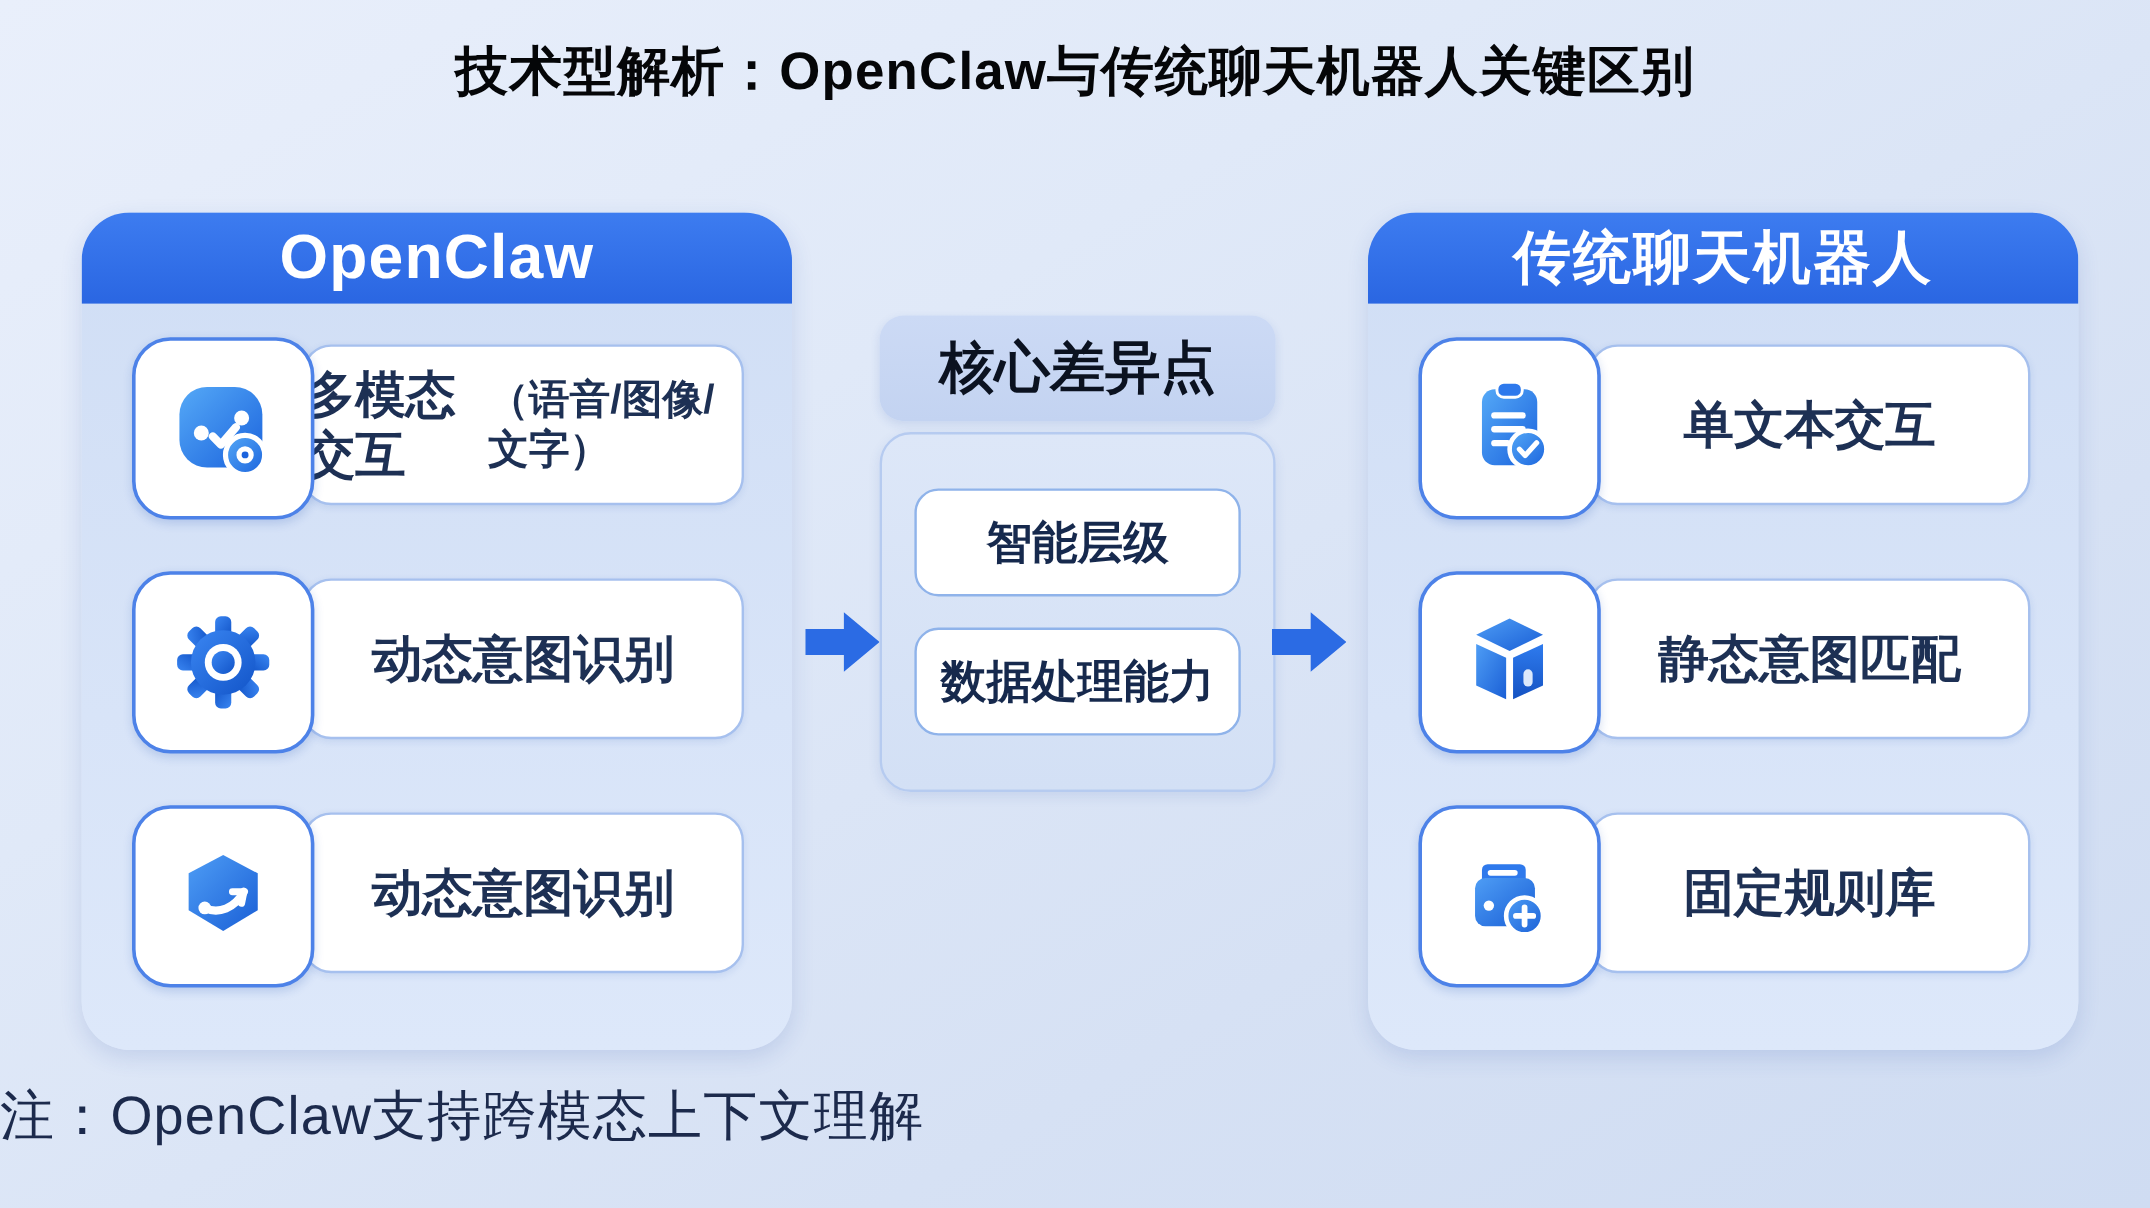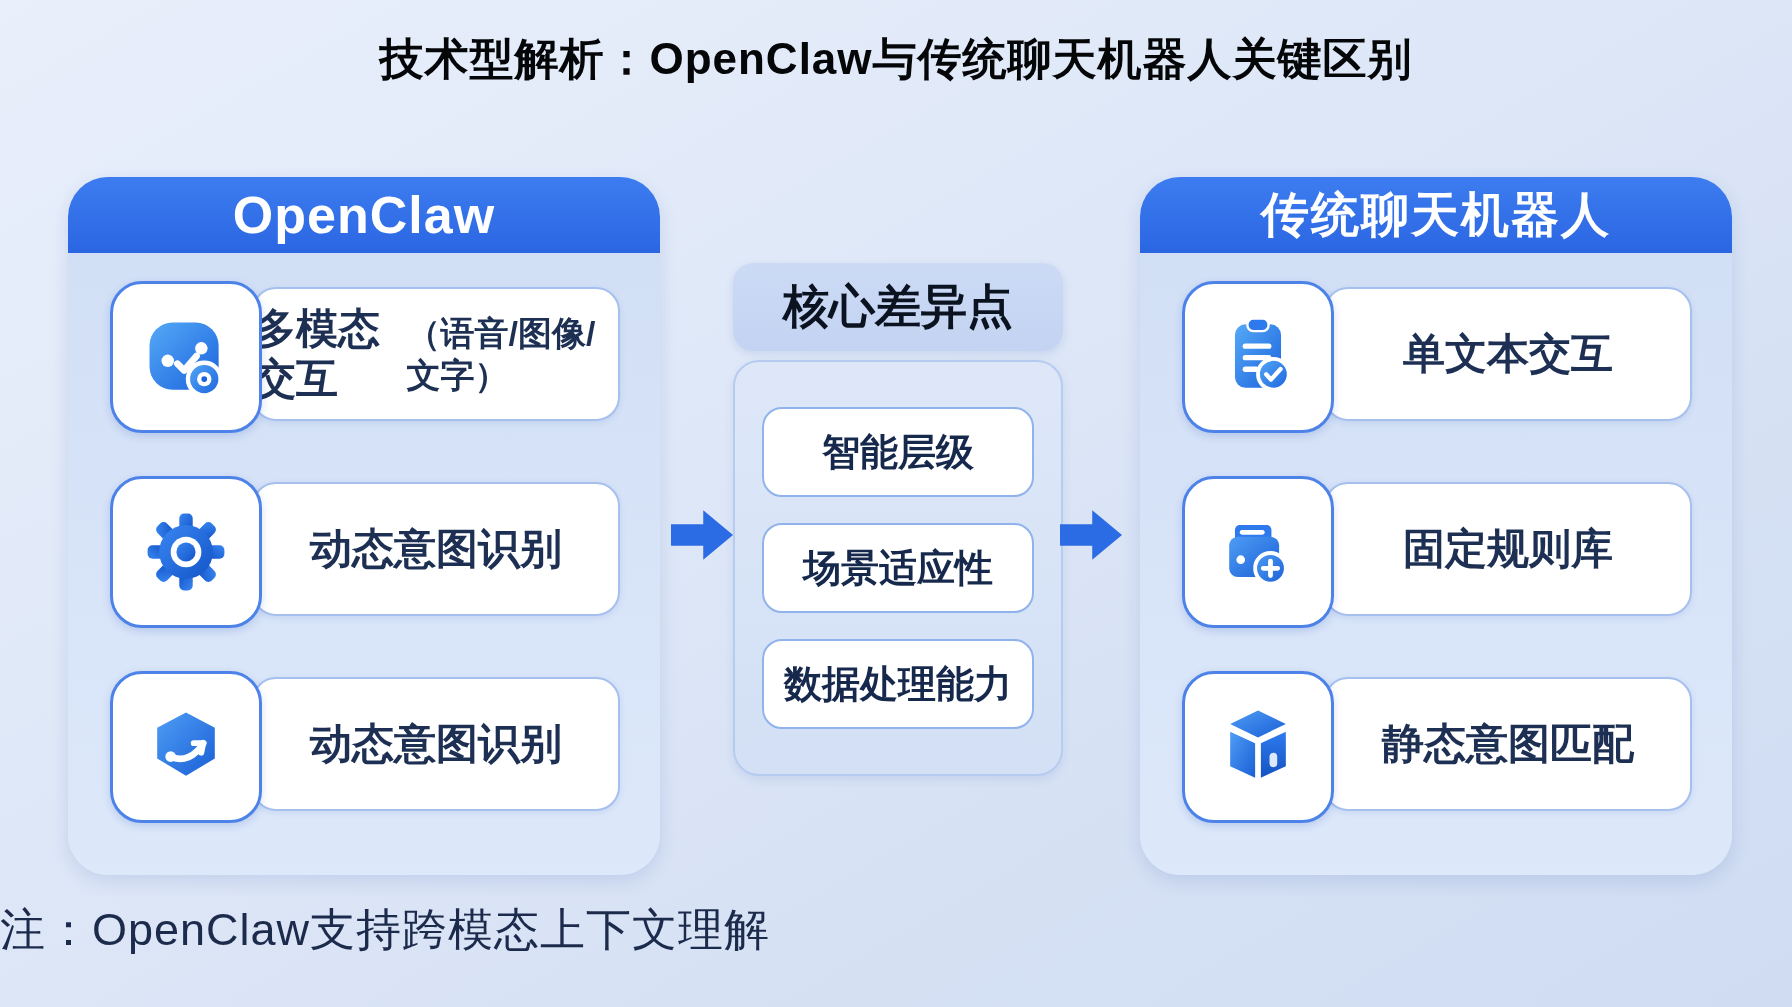--- a/index.html
+++ b/index.html
@@ -140,21 +140,20 @@
         </div>
       </div>
 
     </div>
   </div>
 
   <div class="center-col">
     <div class="center-header">核心差异点</div>
     <div class="center-body">
       <div class="center-card">智能层级</div>
-      <div class="center-card">场景适应性</div>
       <div class="center-card">数据处理能力</div>
     </div>
   </div>
 
   <div class="arrow a1"></div>
   <div class="arrow a2"></div>
 
   <div class="panel right">
     <div class="panel-header">传统聊天机器人</div>
     <div class="panel-body">
@@ -179,60 +178,60 @@
         </div>
         <div class="text-card">
           <div class="label">单文本交互</div>
         </div>
       </div>
 
       <div class="row">
         <div class="icon-card">
           <svg width="96" height="96" viewBox="0 0 100 100">
             <defs>
+              <linearGradient id="g6" x1="0" y1="0" x2="1" y2="1">
+                <stop offset="0" stop-color="#4e9df5"></stop>
+                  <stop offset="1" stop-color="#1a5fd6"></stop>
+                </linearGradient>
+              <linearGradient id="g7" x1="0" y1="0" x2="0" y2="1">
+                <stop offset="0" stop-color="#2f7bee"></stop>
+                  <stop offset="1" stop-color="#1452c2"></stop>
+                </linearGradient>
+            </defs>
+            <path d="M50 12 L79 26 L50 40 L21 26 Z" fill="url(#g6)"></path>
+            <path d="M21 34 L47 46 L47 82 L21 70 Z" fill="url(#g6)"></path>
+            <path d="M79 34 L53 46 L53 82 L79 70 Z" fill="url(#g7)"></path>
+            <rect x="62" y="56" width="8" height="15" rx="4" fill="#dce9fb"></rect>
+          </svg>
+        </div>
+        <div class="text-card">
+          <div class="label">静态意图匹配</div>
+        </div>
+      </div>
+
+      <div class="row">
+        <div class="icon-card">
+          <svg width="96" height="96" viewBox="0 0 100 100">
+            <defs>
                 <linearGradient id="g5" x1="0" y1="0" x2="1" y2="1">
               <stop offset="0" stop-color="#4e9df5"></stop>
                   <stop offset="1" stop-color="#1a5fd6"></stop>
                 </linearGradient>
               </defs>
             <rect x="26" y="22" width="38" height="18" rx="5" fill="#2e79ec"></rect>
             <rect x="31" y="27" width="26" height="5" rx="2.5" fill="#fff"></rect>
             <rect x="20" y="34" width="52" height="42" rx="9" fill="url(#g5)"></rect>
             <circle cx="32" cy="58" r="4.5" fill="#fff"></circle>
             <circle cx="63" cy="67" r="16" fill="url(#g5)" stroke="#fff" stroke-width="4"></circle>
             <path d="M63 59.5 l0 15 M55.5 67 l15 0" stroke="#fff" stroke-width="5" stroke-linecap="round"></path>
           </svg>
         </div>
         <div class="text-card">
           <div class="label">固定规则库</div>
         </div>
       </div>
 
-      <div class="row">
-        <div class="icon-card">
-          <svg width="96" height="96" viewBox="0 0 100 100">
-            <defs>
-              <linearGradient id="g6" x1="0" y1="0" x2="1" y2="1">
-                <stop offset="0" stop-color="#4e9df5"></stop>
-                  <stop offset="1" stop-color="#1a5fd6"></stop>
-                </linearGradient>
-              <linearGradient id="g7" x1="0" y1="0" x2="0" y2="1">
-                <stop offset="0" stop-color="#2f7bee"></stop>
-                  <stop offset="1" stop-color="#1452c2"></stop>
-                </linearGradient>
-            </defs>
-            <path d="M50 12 L79 26 L50 40 L21 26 Z" fill="url(#g6)"></path>
-            <path d="M21 34 L47 46 L47 82 L21 70 Z" fill="url(#g6)"></path>
-            <path d="M79 34 L53 46 L53 82 L79 70 Z" fill="url(#g7)"></path>
-            <rect x="62" y="56" width="8" height="15" rx="4" fill="#dce9fb"></rect>
-          </svg>
-        </div>
-        <div class="text-card">
-          <div class="label">静态意图匹配</div>
-        </div>
-      </div>
-
     </div>
   </div>
 
   <div class="note">注：OpenClaw支持跨模态上下文理解</div>
 
 </div>
 
 </body></html>

